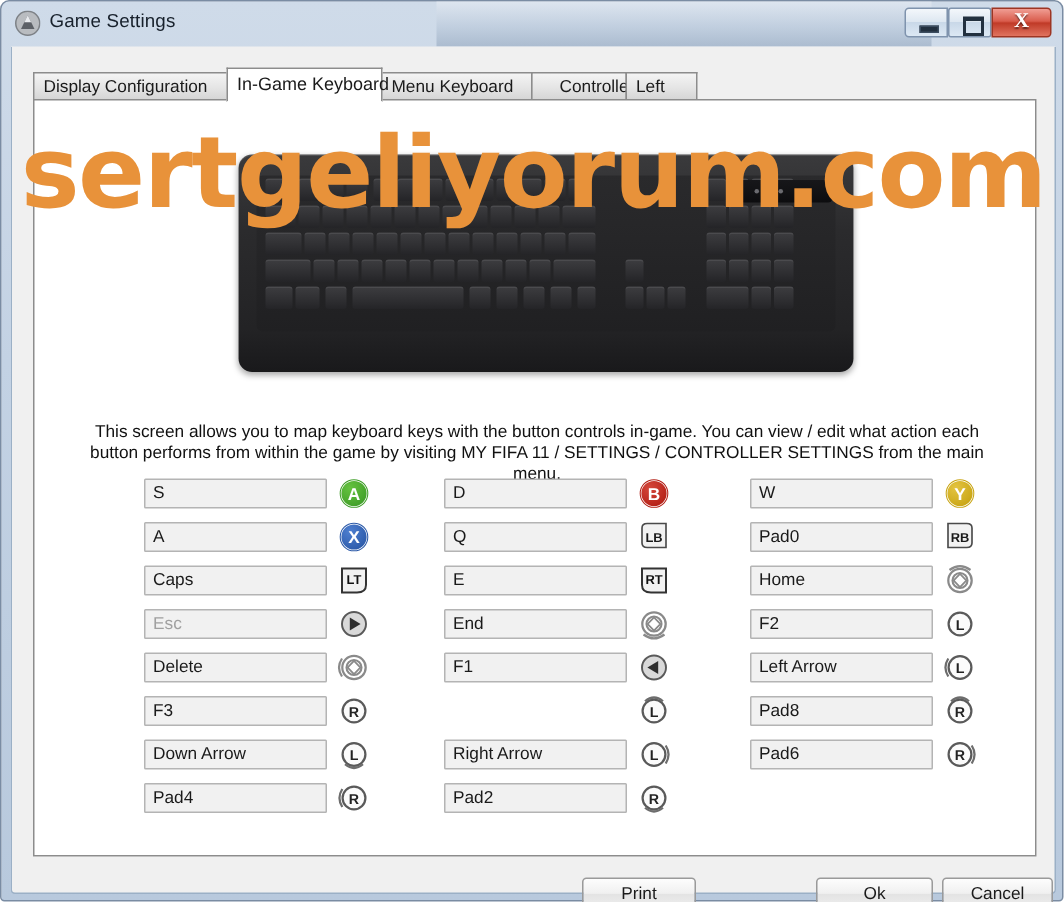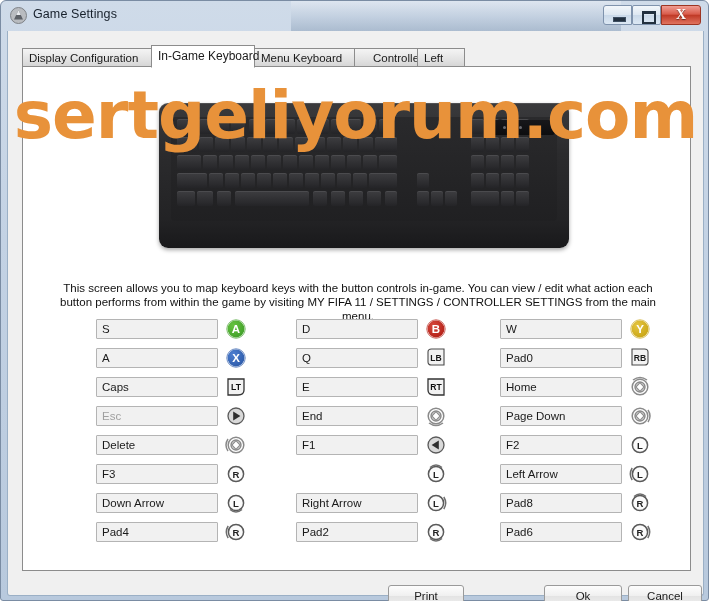--- a/index.html
+++ b/index.html
@@ -636,31 +636,20 @@
               <span class="btn-icon">
                 <svg width="26" height="22" viewBox="0 0 26 22">
                   <circle cx="11" cy="11" r="7.8" fill="none" stroke="#8a8a8a" stroke-width="1.5"></circle>
       <circle cx="11" cy="11" r="5" fill="none" stroke="#8a8a8a" stroke-width="1.4"></circle>
       <path d="M11 6.6 L15.2 11 L11 15.4 L6.8 11 Z" fill="none" stroke="#8a8a8a" stroke-width="1.2"></path>
       <path d="M4 4 Q11 -1.2 18 4" fill="none" stroke="#8a8a8a" stroke-width="1.5"></path>
                 </svg>
               </span>
             </div>
             <div class="map-row">
-              <div class="key-field">Page Down</div>
-              <span class="btn-icon">
-                <svg width="26" height="22" viewBox="0 0 26 22">
-                  <circle cx="11" cy="11" r="7.8" fill="none" stroke="#8a8a8a" stroke-width="1.5"></circle>
-      <circle cx="11" cy="11" r="5" fill="none" stroke="#8a8a8a" stroke-width="1.4"></circle>
-      <path d="M11 6.6 L15.2 11 L11 15.4 L6.8 11 Z" fill="none" stroke="#8a8a8a" stroke-width="1.2"></path>
-      <path d="M19 5 Q23 11 19 17" fill="none" stroke="#8a8a8a" stroke-width="1.5"></path>
-                </svg>
-              </span>
-            </div>
-            <div class="map-row">
               <div class="key-field">F2</div>
               <span class="btn-icon">
                 <svg width="26" height="22" viewBox="0 0 26 22">
                   <circle cx="11" cy="11" r="7.6" fill="#fbfbfb" stroke="#5a5a5a" stroke-width="1.5"></circle>
       <text x="11" y="14.8" text-anchor="middle" font-family="Liberation Sans, sans-serif" font-size="9.5" font-weight="bold" fill="#222222">L</text>
                 </svg>
               </span>
             </div>
             <div class="map-row">
               <div class="key-field">Left Arrow</div>

